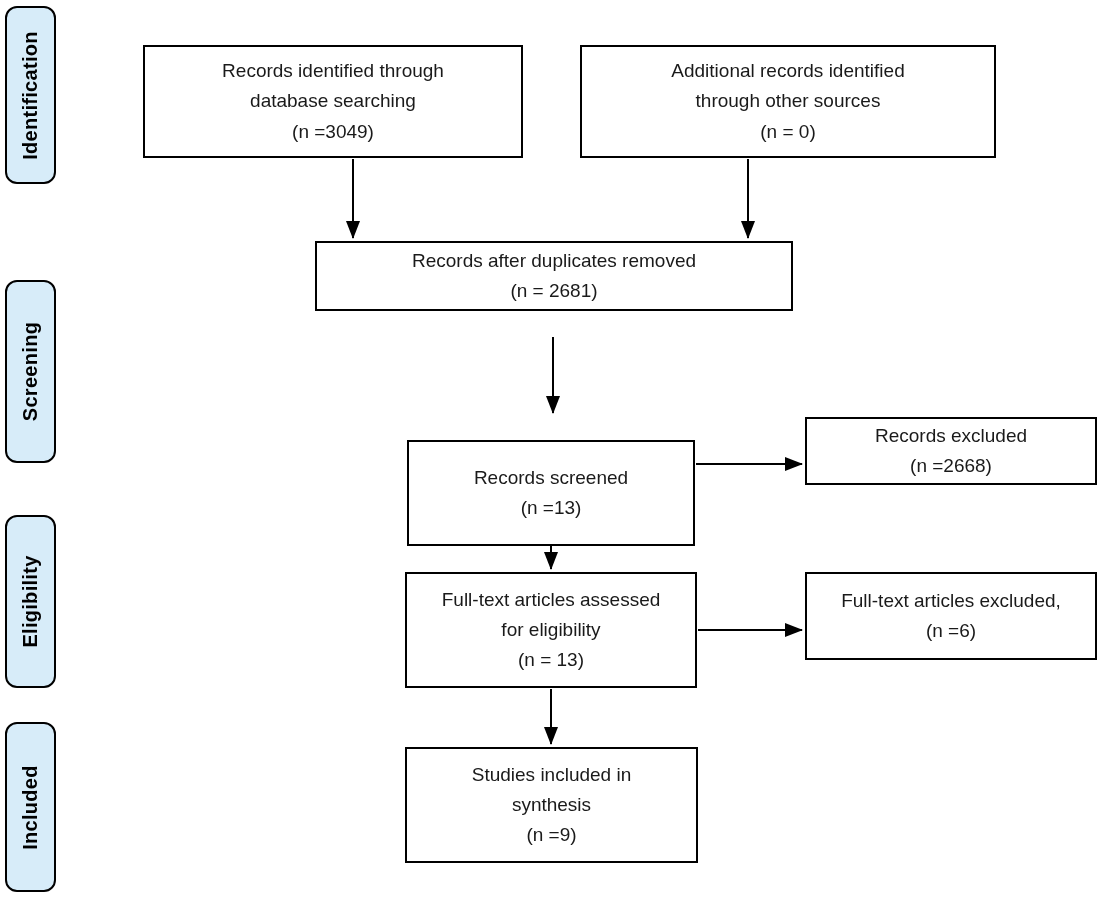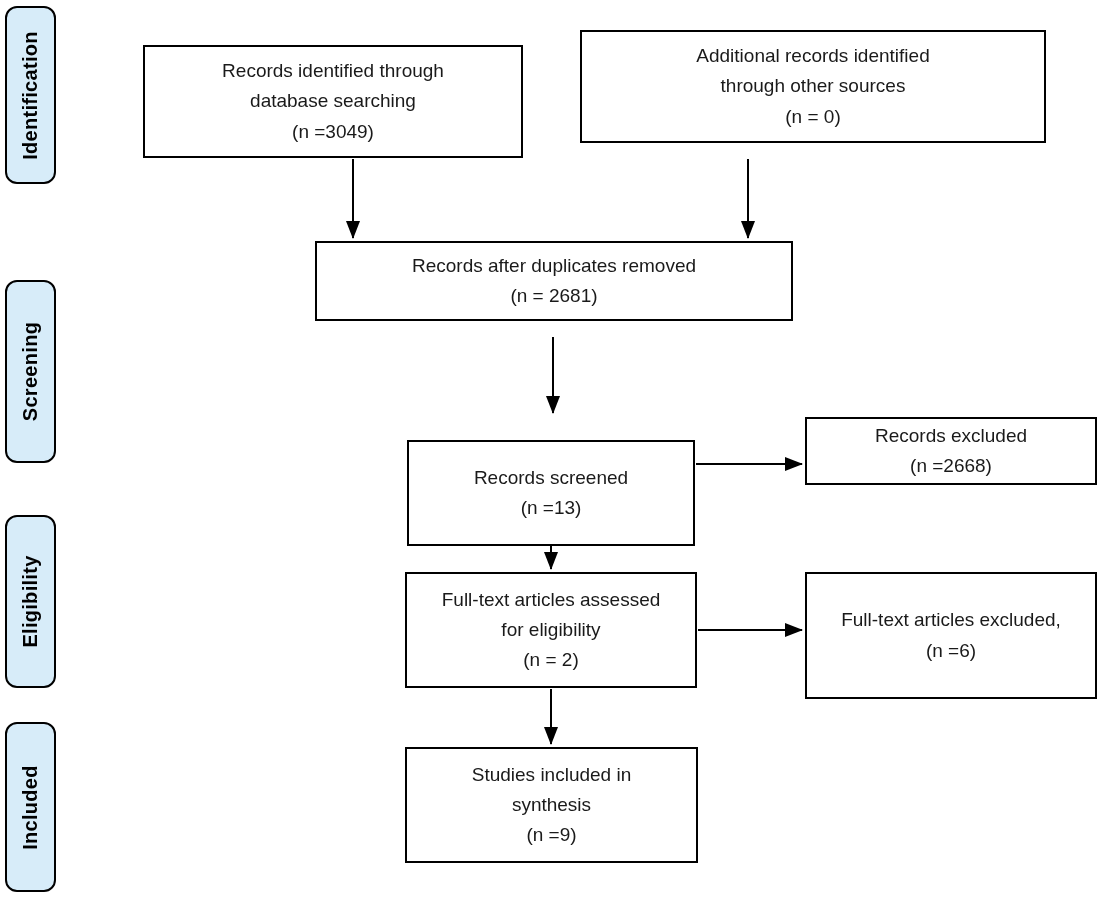--- a/index.html
+++ b/index.html
@@ -72,31 +72,31 @@
   <div class="stage" style="top:515px;height:173px">
       <span>Eligibility</span>
     </div>
   <div class="stage" style="top:722px;height:170px">
       <span>Included</span>
     </div>
 
   <div class="box" style="left:143px;top:45px;width:380px;height:113px">Records identified through
 database searching
 (n =3049)</div>
-  <div class="box" style="left:580px;top:30px;width:466px;height:113px">Additional records identified
+  <div class="box" style="left:580px;top:45px;width:416px;height:113px">Additional records identified
 through other sources
 (n = 0)</div>
-  <div class="box" style="left:315px;top:241px;width:478px;height:80px">Records after duplicates removed
+  <div class="box" style="left:315px;top:241px;width:478px;height:70px">Records after duplicates removed
 (n = 2681)</div>
   <div class="box" style="left:407px;top:440px;width:288px;height:106px">Records screened
 (n =13)</div>
   <div class="box" style="left:805px;top:417px;width:292px;height:68px">Records excluded
 (n =2668)</div>
   <div class="box" style="left:405px;top:572px;width:292px;height:116px">Full-text articles assessed
 for eligibility
-(n = 2)</div>
-  <div class="box" style="left:805px;top:572px;width:292px;height:127px">Full-text articles excluded,
+(n = 13)</div>
+  <div class="box" style="left:805px;top:572px;width:292px;height:88px">Full-text articles excluded,
 (n =6)</div>
   <div class="box" style="left:405px;top:747px;width:293px;height:116px">Studies included in
 synthesis
 (n =9)</div>
 
 </div>
 
 </body></html>

